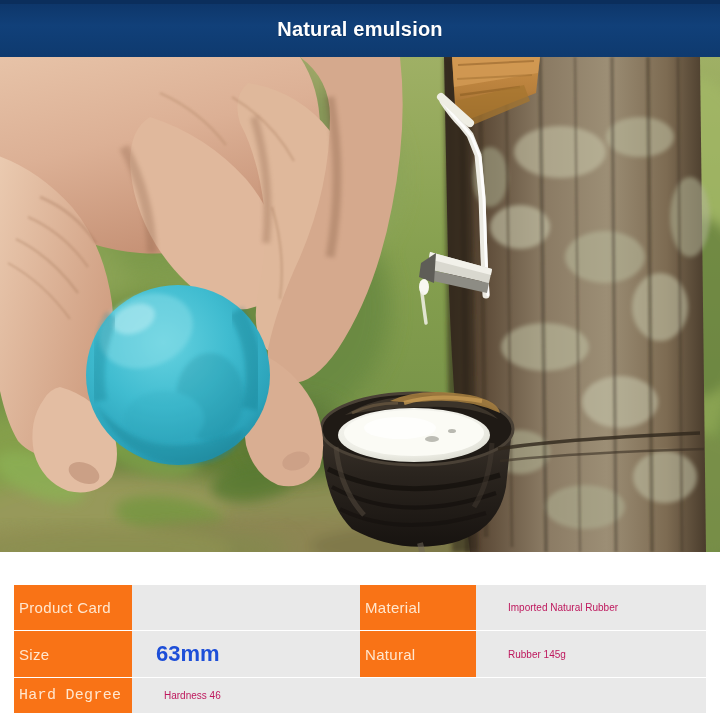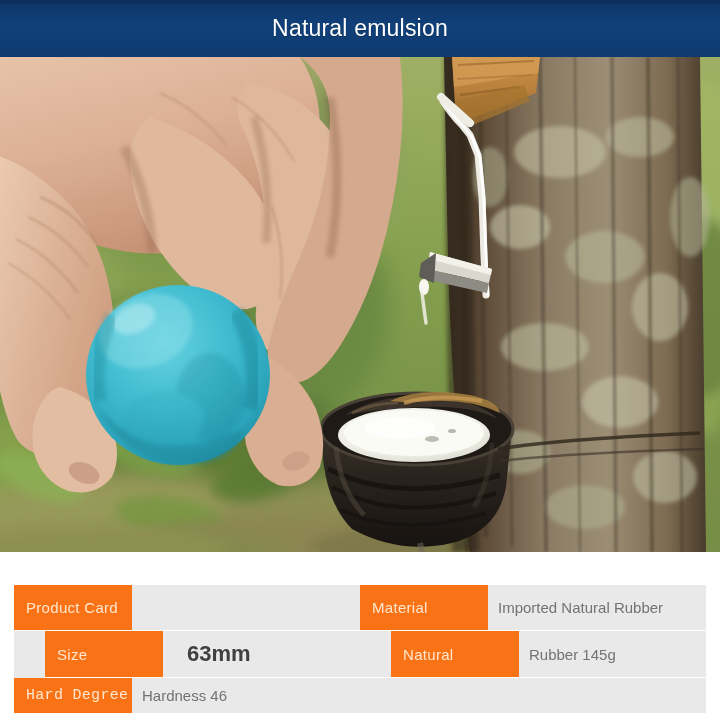--- a/index.html
+++ b/index.html
@@ -36,22 +36,22 @@
   }
   .banner::before {
     content: "";
     position: absolute;
     left: 0; top: 0;
     width: 100%; height: 4px;
     background: #0b2e5c;
   }
   .banner-title {
     color: #ffffff;
-    font-size: 23px;
-    font-weight: 400;
+    font-size: 20px;
+    font-weight: 700;
     letter-spacing: 0.2px;
     line-height: 1;
     position: relative;
     z-index: 2;
     text-shadow: 0 1px 1px rgba(0,0,0,0.25);
   }
 
   
   .photo {
     position: absolute;
@@ -84,61 +84,61 @@
     background: #e9e9e9;
     display: flex;
     flex-direction: column;
   }
   .spec-row {
     display: flex;
     flex-direction: row;
     height: 46px;
     align-items: stretch;
   }
-  .spec-row.row-mid { height: 47px; margin-left: 31px; }
+  .spec-row.row-mid { height: 47px; }
   .spec-row.row-last { height: 35px; }
 
   .label-cell {
     background: #f97316;
     color: #ffe7cf;
     display: flex;
     align-items: center;
-    padding-left: 12px;
+    padding-left: 5px;
     box-sizing: border-box;
     font-size: 15px;
     font-weight: 400;
     letter-spacing: 0.3px;
     white-space: nowrap;
     border-bottom: 1.5px solid #ffffff;
   }
   .spec-row.row-last .label-cell { border-bottom: none; font-family: Liberation Mono, monospace; }
 
   .label-a { width: 118px; }
-  .label-b { width: 128px; }
+  .label-b { width: 116px; }
 
   .value-cell {
     background: #e9e9e9;
     display: flex;
     align-items: center;
-    padding-left: 10px;
+    padding-left: 32px;
     box-sizing: border-box;
-    color: #737373;
-    font-size: 15px;
+    color: #be185d;
+    font-size: 10px;
     border-bottom: 1.5px solid #ffffff;
   }
   .spec-row.row-last .value-cell { border-bottom: none; }
 
   .value-a { width: 228px; }
   .value-b { flex: 1; }
   .value-wide { flex: 1; }
 
   .value-strong {
     font-size: 22px;
     font-weight: bold;
-    color: #404040;
+    color: #1d4ed8;
     padding-left: 24px;
   }
   .spacer-a { width: 228px; }
 </style>
 </head>
 <body>
 
 <div class="page">
 
   <div class="banner">

